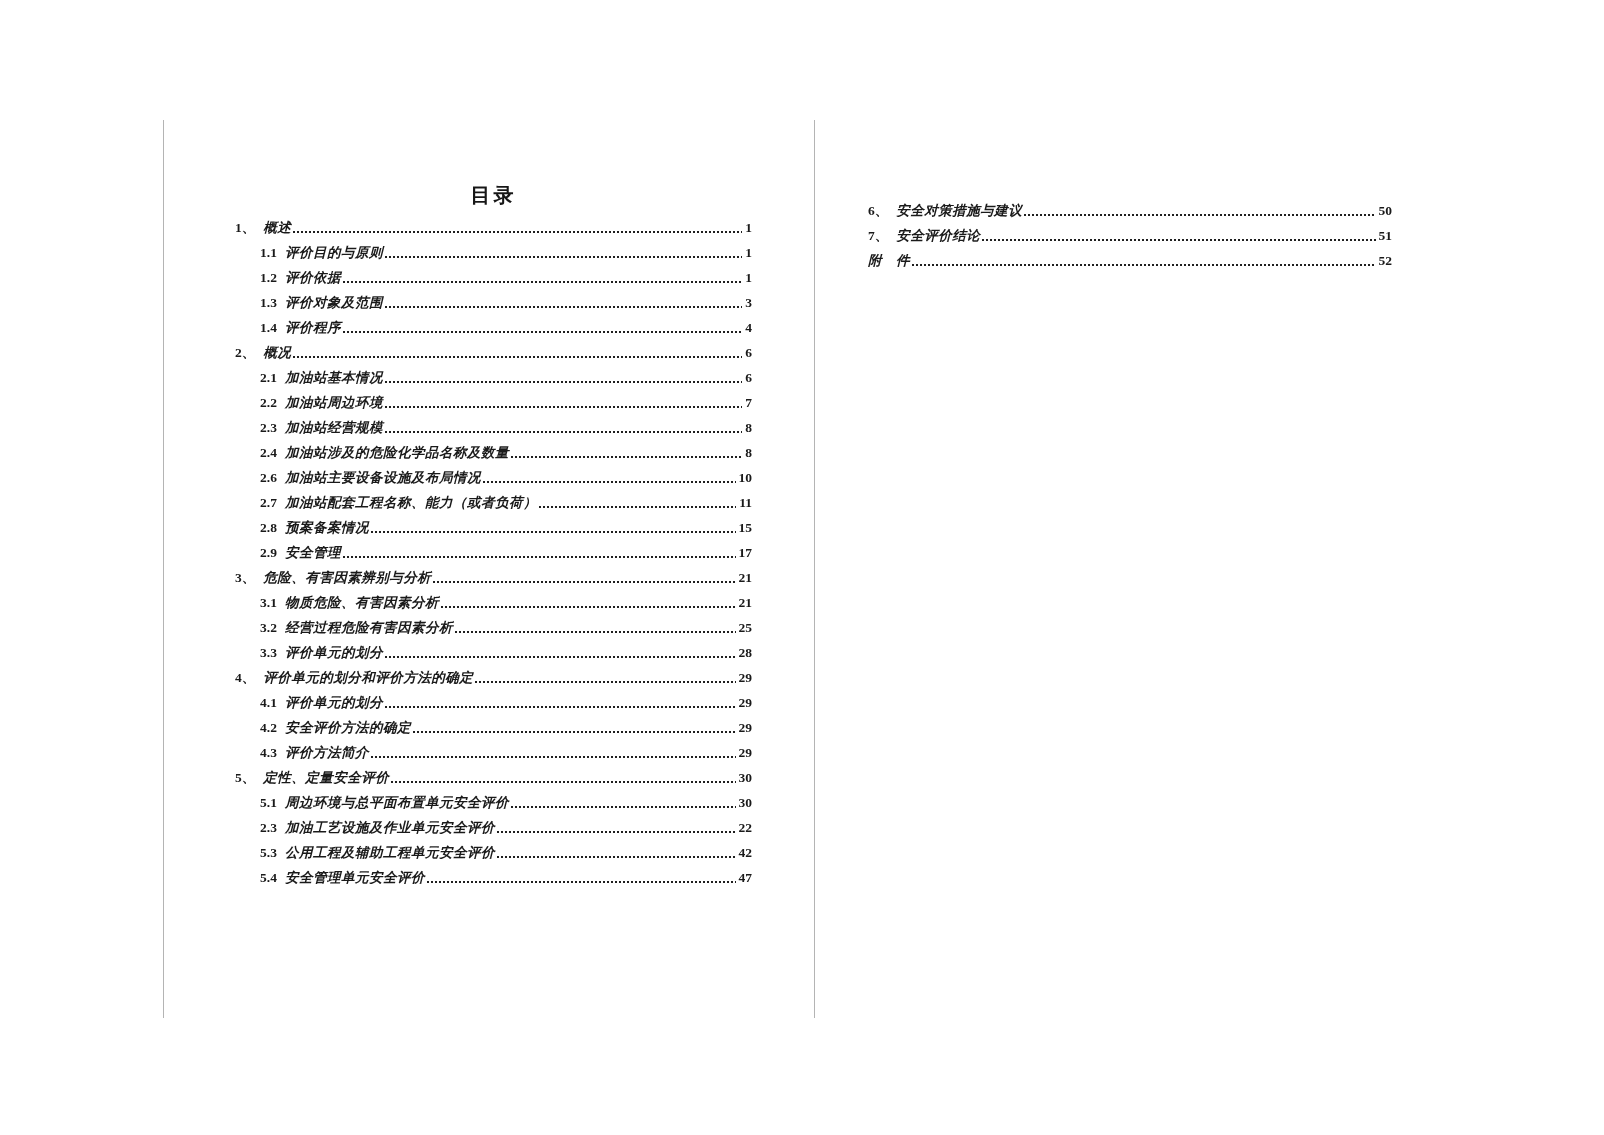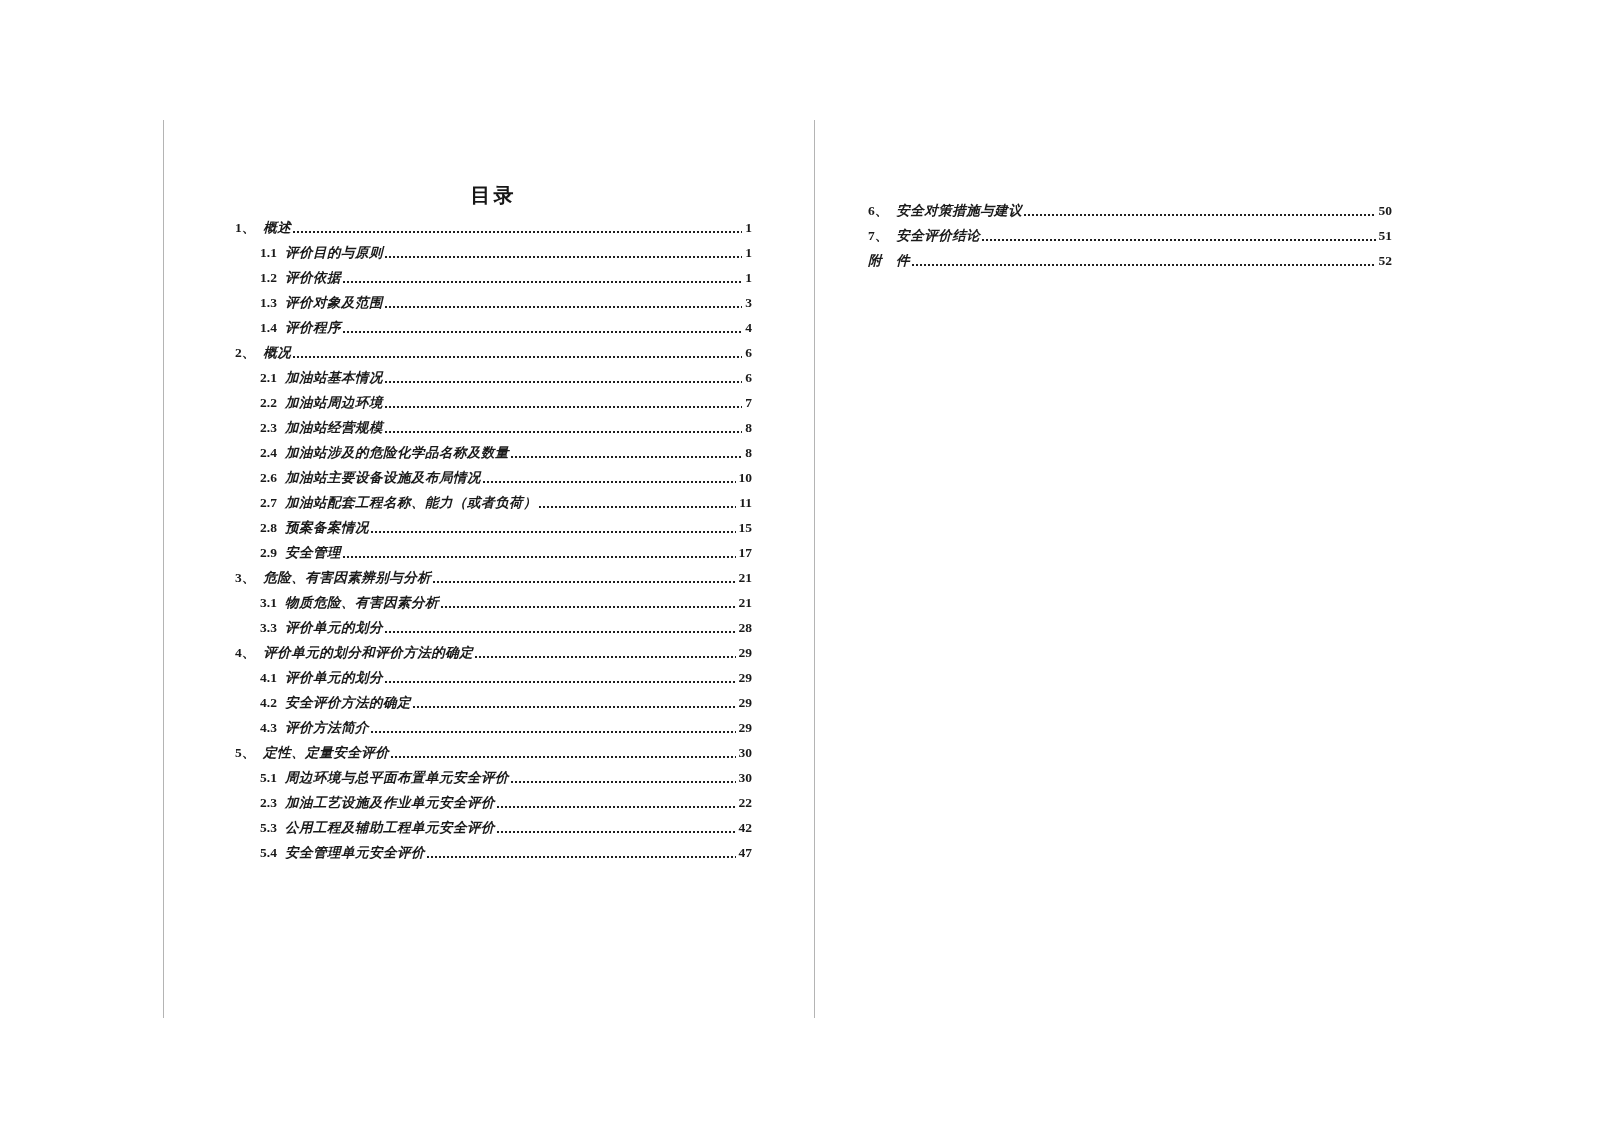--- a/index.html
+++ b/index.html
@@ -182,20 +182,26 @@
     <span class="leader"></span>
     <span class="pageno">21</span>
   </div>
       <div class="toc-row lvl2">
     <span class="num">3.1</span>
     <span class="label">物质危险、有害因素分析</span>
     <span class="leader"></span>
     <span class="pageno">21</span>
   </div>
       <div class="toc-row lvl2">
+    <span class="num">3.2</span>
+    <span class="label">经营过程危险有害因素分析</span>
+    <span class="leader"></span>
+    <span class="pageno">25</span>
+  </div>
+      <div class="toc-row lvl2">
     <span class="num">3.3</span>
     <span class="label">评价单元的划分</span>
     <span class="leader"></span>
     <span class="pageno">28</span>
   </div>
       <div class="toc-row lvl1">
     <span class="num">4、</span>
     <span class="label">评价单元的划分和评价方法的确定</span>
     <span class="leader"></span>
     <span class="pageno">29</span>

